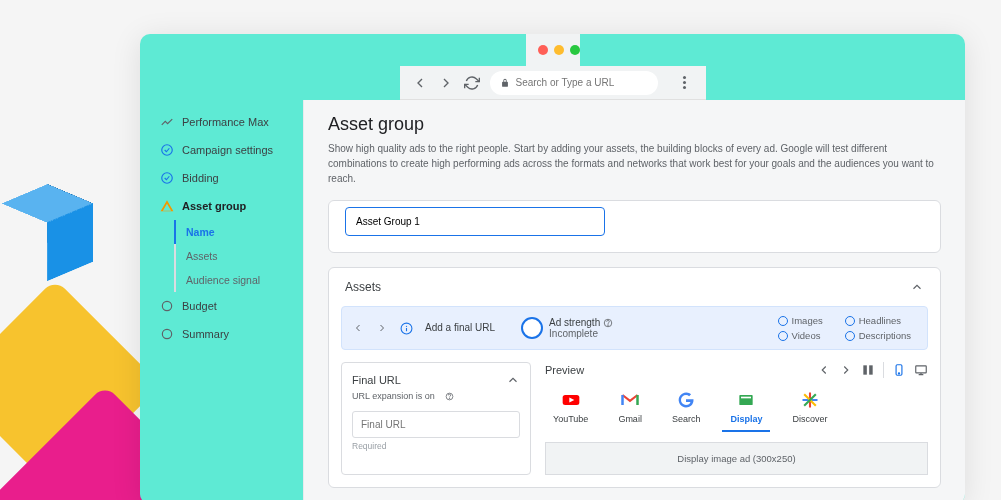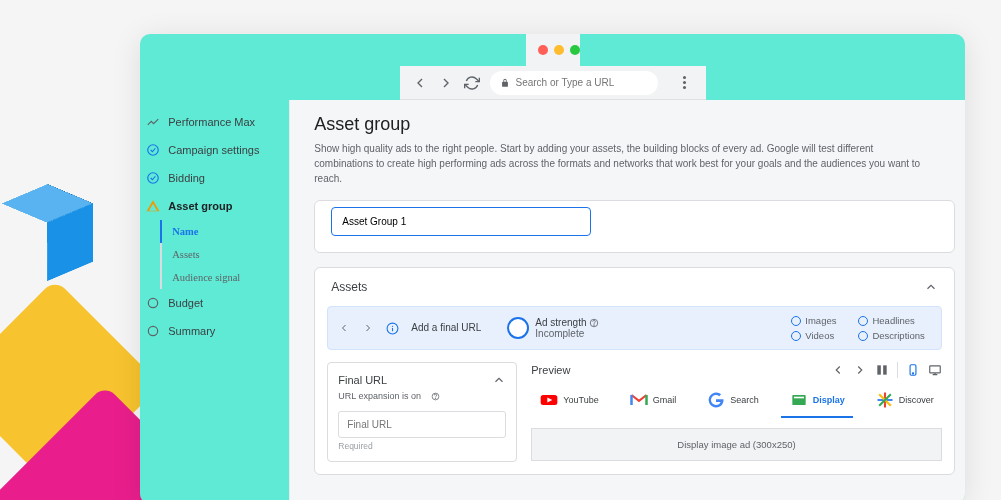--- a/index.html
+++ b/index.html
@@ -22,21 +22,21 @@
   .url-input-wrap { flex:1; background:#fff; border-radius:16px; height:24px; display:flex; align-items:center; padding:0 10px; gap:6px; }
   .lock{width:10px;height:10px;}
   .url-input{ flex:1; border:none; outline:none; font-size:10px; color:#9aa0a6; background:transparent;}
   .dots3{ width:18px; height:18px; display:flex; flex-direction:column; align-items:center; justify-content:center; gap:2px; cursor:pointer; margin-left:8px;}
   .dots3 span{width:3px;height:3px;background:#5f6368;border-radius:50%;}
 
   .content{ flex:1; display:flex; overflow:hidden;}
   .sidebar{ width:164px; border-right:1px solid #e8eaed; padding:8px 6px; font-size:11px; color:#3c4043; overflow:hidden;}
   .sb-item{ display:flex; align-items:center; gap:8px; padding:7px 14px; cursor:pointer;}
   .sb-item.active{ font-weight:bold; color:#202124;}
-  .sb-sub{ margin-left:28px; padding:6px 14px 6px 10px; border-left:2px solid #dadce0; font-size:10.5px; cursor:pointer; color:#5f6368;font-family:Liberation Serif, serif;}
+  .sb-sub{ margin-left:28px; padding:6px 14px 6px 10px; border-left:2px solid #dadce0; font-size:10.5px; cursor:pointer; color:#5f6368;}
   .sb-sub.cur{ color:#1a73e8; font-weight:600; border-left-color:#1a73e8;}
   .ic { width:14px; height:14px; display:inline-flex; align-items:center; justify-content:center;}
   .ic svg{width:100%;height:100%;}
 
   .main{ flex:1; background:#f5f6f7; padding:14px 24px; overflow:hidden; color:#3c4043;}
   .h1{ font-size:18px; color:#202124; margin-bottom:6px;}
   .desc{ font-size:10px; color:#5f6368; line-height:1.5; margin-bottom:14px; max-width:620px;}
   .card{ background:#fff; border:1px solid #dadce0; border-radius:6px; margin-bottom:14px;}
   .card-h{ display:flex; justify-content:space-between; align-items:center; padding:12px 16px; font-size:12px; font-weight:500;}
   .chev{ width:14px; height:14px; cursor:pointer;}
@@ -60,21 +60,21 @@
   .final-sub{ font-size:9px; color:#5f6368; display:flex; align-items:center; gap:10px; margin-bottom:10px;}
   .furl-in{ width:100%; border:1px solid #dadce0; border-radius:3px; padding:7px 8px; font-size:10px; outline:none;}
   .req{ font-size:8.5px; color:#9aa0a6; margin-top:3px;}
 
   .preview{ flex:1;}
   .prev-h{ display:flex; align-items:center; font-size:11px; font-weight:500; margin-bottom:8px;}
   .prev-tools{ margin-left:auto; display:flex; align-items:center; gap:8px;}
   .pt{ width:14px; height:14px; cursor:pointer; color:#5f6368;}
   .sep{ width:1px; height:16px; background:#dadce0;}
   .networks{ display:flex; gap:14px; margin:6px 0 0;}
-  .net{ display:flex; flex-direction:row; align-items:center; gap:4px; font-size:9px; cursor:pointer; padding:4px 8px 6px; border-bottom:2px solid transparent;}
+  .net{ display:flex; flex-direction:column; align-items:center; gap:4px; font-size:9px; cursor:pointer; padding:4px 8px 6px; border-bottom:2px solid transparent;}
   .net.sel{ border-bottom-color:#1a73e8; color:#1a73e8; font-weight:700;}
   .neticon{ width:20px; height:20px;}
   .adprev{ background:#f1f3f4; border:1px solid #dadce0; border-radius:0; margin-top:10px; padding:10px; text-align:center; font-size:9.5px; color:#5f6368;}
 </style>
 </head>
 <body>
 
 <div class="diamond-y"></div>
 <div class="diamond-p"></div>
 <div class="cube">

